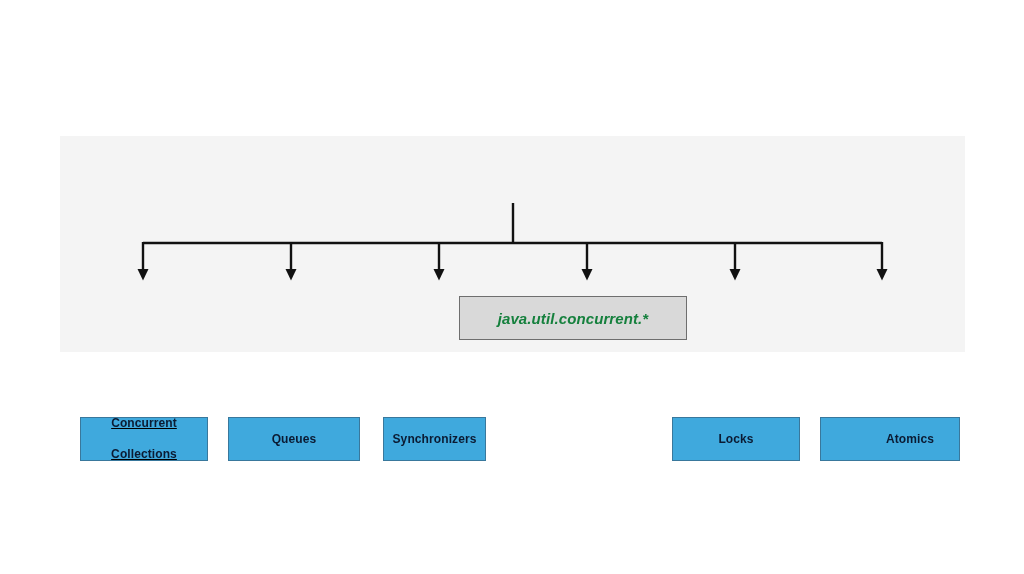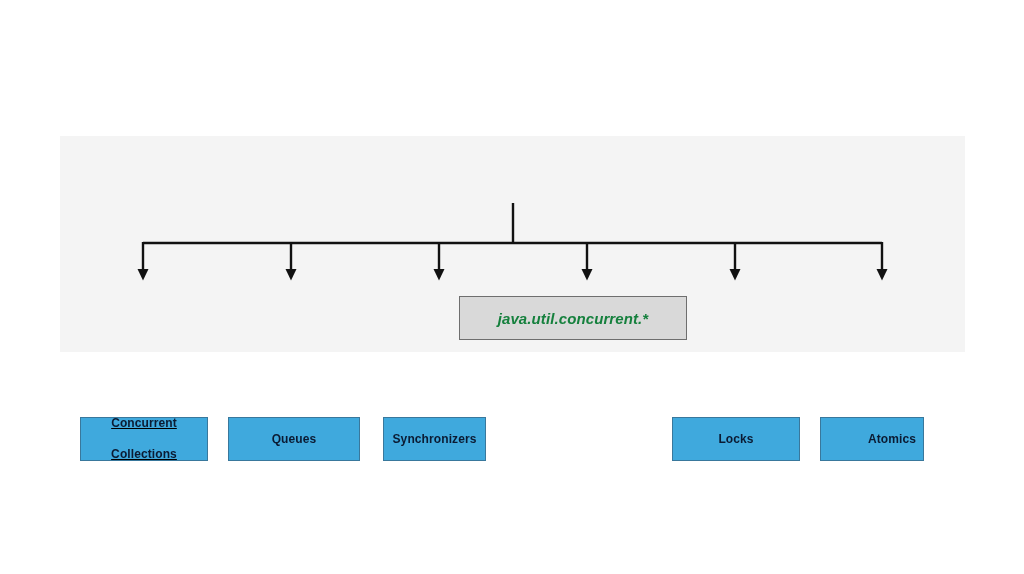--- a/index.html
+++ b/index.html
@@ -122,21 +122,21 @@
       </span>
     </div>
 
 
     <div class="child-node" style="left:612px; width:128px;">
       <span class="node-label">
         <span>Locks</span>
       </span>
     </div>
 
-    <div class="child-node" style="left:760px; width:104px;padding-left:40px;">
+    <div class="child-node" style="left:760px; width:140px;padding-left:40px;">
       <span class="node-label">
         <span>Atomics</span>
       </span>
     </div>
 
   </div>
 
   <svg id="connectors" viewBox="0 0 1024 574">
 
     <line x1="513" y1="203" x2="513" y2="243" stroke="#111111" stroke-width="2.4"></line>

